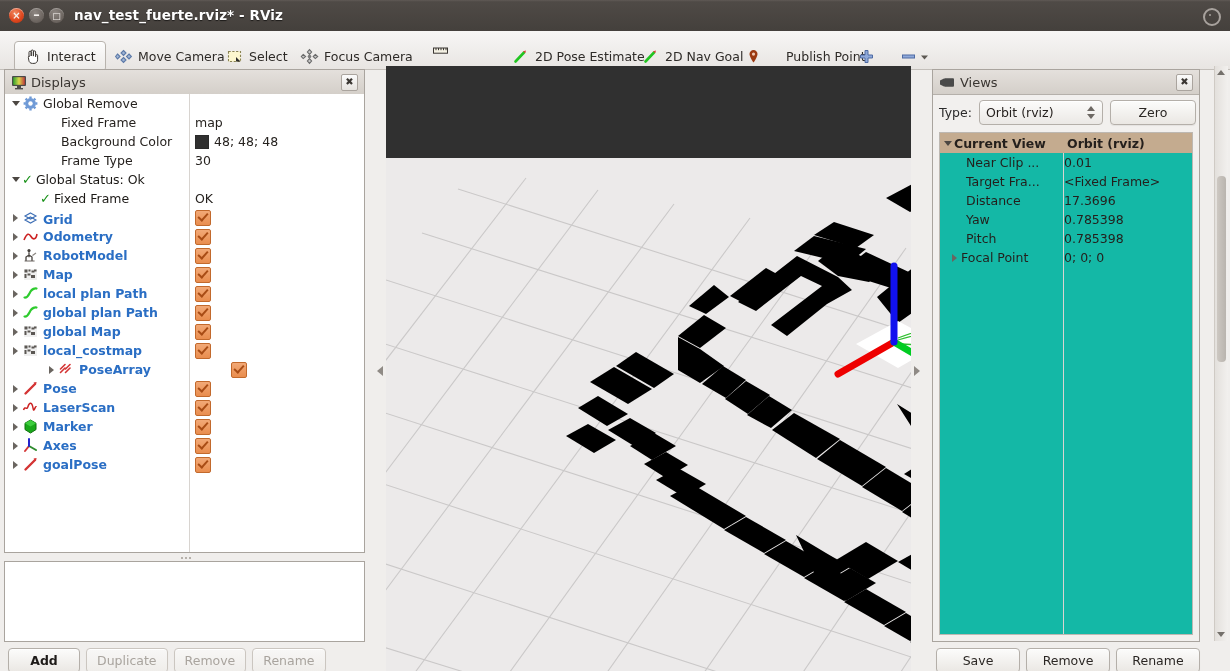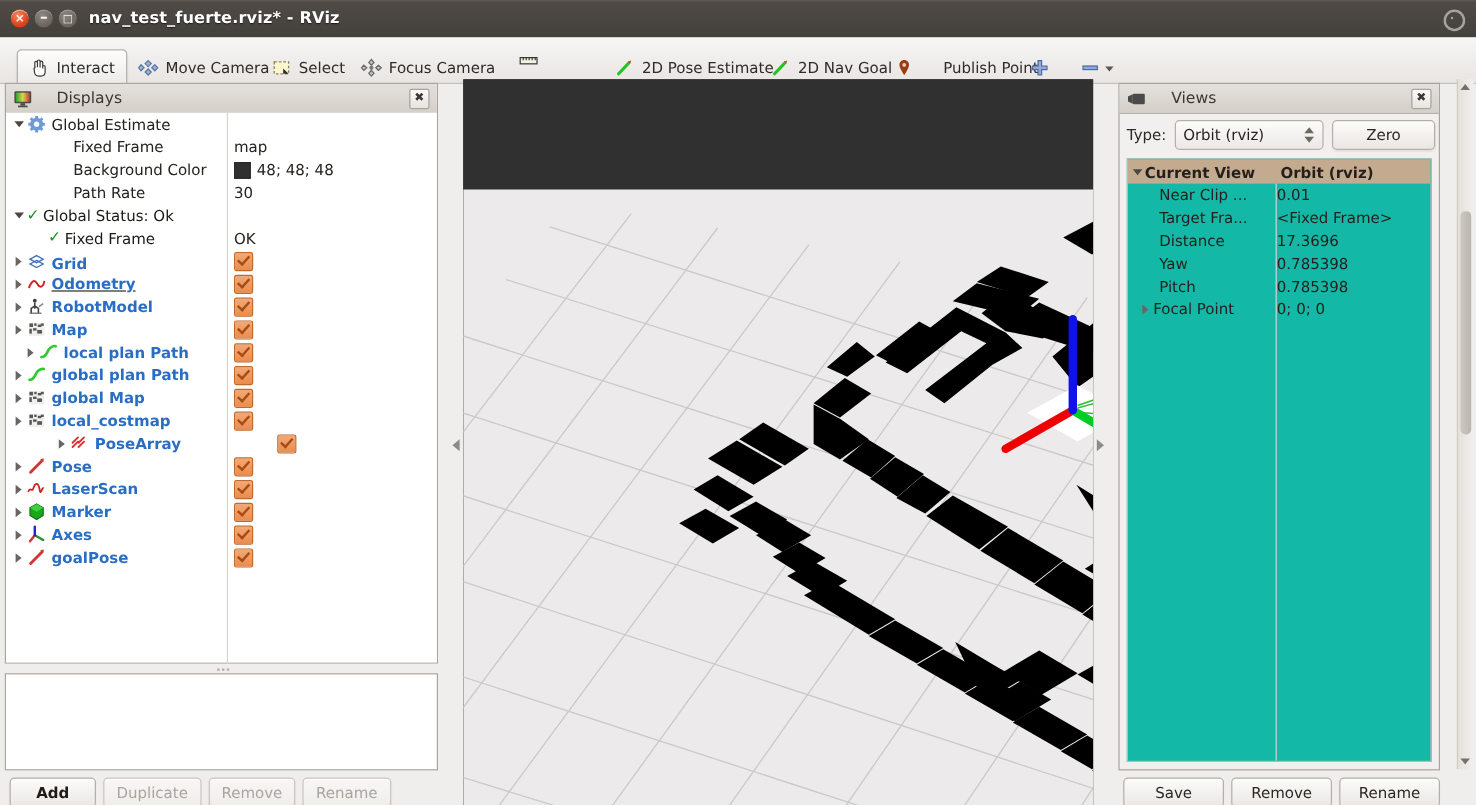--- a/index.html
+++ b/index.html
@@ -53,21 +53,21 @@
   .tool.active{
     background:linear-gradient(to bottom,#fdfdfd,#eceae7);
     border:1px solid #b8b3ad;
     box-shadow:0 1px 1px rgba(0,0,0,.07), inset 0 1px 0 #fff;
   }
   .ticon{width:17px;height:17px;position:relative;flex:none;}
   svg{display:block;overflow:visible;}
 
   
   .panel-title{
-    height:24px;display:flex;align-items:center;gap:20px;padding:0 6px;
+    height:24px;display:flex;align-items:center;gap:4px;padding:0 6px;
     background:linear-gradient(to bottom,#e4e0dc,#d4cfc9);
     border-bottom:1px solid #b5b0aa;font-size:13px;color:#3a3632;
   }
   .panel-x{
     margin-left:auto;width:15px;height:15px;border-radius:2px;
     background:linear-gradient(to bottom,#fbfbfb,#e6e3df);
     border:1px solid #aaa49e;color:#3b3733;font-size:10px;font-weight:bold;
     line-height:13px;text-align:center;
   }
 
@@ -449,21 +449,21 @@
               <svg width="17" height="17" viewBox="0 0 17 17">
                 <g fill="#6f9ad6">
                   <circle cx="8.5" cy="8.5" r="5.4"></circle>
                   <g stroke="#6f9ad6" stroke-width="2.4">
                     <path d="M8.5 1.6v2M8.5 13.4v2M1.6 8.5h2M13.4 8.5h2M3.6 3.6l1.4 1.4M12 12l1.4 1.4M13.4 3.6 12 5M5 12l-1.4 1.4"></path>
                   </g>
                 </g>
                 <circle cx="8.5" cy="8.5" r="2.2" fill="#fff"></circle>
               </svg>
             </span>
-            <span class="rlabel plain">Global Estimate</span>
+            <span class="rlabel plain">Global Remove</span>
           </div>
           <div class="row" style="padding-left: 24px;">
             <span class="arrow "></span>
             <span class="ricon"></span>
             <span class="rlabel plain">Fixed Frame</span>
             <span class="rval">
               <span>map</span>
             </span>
           </div>
           <div class="row" style="padding-left: 24px;">
@@ -471,21 +471,21 @@
             <span class="ricon"></span>
             <span class="rlabel plain">Background Color</span>
             <span class="rval">
               <span class="swatch" style="background: rgb(48, 48, 48);"></span>
               <span>48; 48; 48</span>
             </span>
           </div>
           <div class="row" style="padding-left: 24px;">
             <span class="arrow "></span>
             <span class="ricon"></span>
-            <span class="rlabel plain">Path Rate</span>
+            <span class="rlabel plain">Frame Type</span>
             <span class="rval">
               <span>30</span>
             </span>
           </div>
           <div class="row" style="padding-left: 6px;">
             <span class="arrow down">
               <i></i>
             </span>
             <span class="chk">✓</span>
             <span class="rlabel status">Global Status: Ok</span>
@@ -506,21 +506,21 @@
               <svg width="17" height="17" viewBox="0 0 17 17">
                 <g stroke="#3e6fb5" stroke-width="1.1" fill="none">
                   <path d="M8.5 3 14 6 8.5 9 3 6z"></path>
                   <path d="M8.5 7 14 10 8.5 13 3 10z"></path>
                 </g>
               </svg>
             </span>
             <span class="rlabel link">Grid</span>
             <span class="cbx"></span>
           </div>
-          <div class="row" style="padding-left: 6px; text-decoration: underline;">
+          <div class="row" style="padding-left: 6px;">
             <span class="arrow right">
               <i></i>
             </span>
             <span class="ricon">
               <svg width="17" height="17" viewBox="0 0 17 17">
                 <path d="M2 12c3-7 5-7 7-3.5S14 12 15 6" stroke="#cc2222" stroke-width="1.6" fill="none"></path>
               </svg>
             </span>
             <span class="rlabel link">Odometry</span>
             <span class="cbx"></span>
@@ -554,21 +554,21 @@
                   <rect x="2.5" y="8" width="2" height="4"></rect>
                   <rect x="5.5" y="7.5" width="3" height="2"></rect>
                   <rect x="9" y="9" width="4" height="3"></rect>
                   <rect x="12" y="3.5" width="2.5" height="2"></rect>
                 </g>
               </svg>
             </span>
             <span class="rlabel link">Map</span>
             <span class="cbx"></span>
           </div>
-          <div class="row" style="padding-left: 16px;">
+          <div class="row" style="padding-left: 6px;">
             <span class="arrow right">
               <i></i>
             </span>
             <span class="ricon">
               <svg width="17" height="17" viewBox="0 0 17 17">
                 <path d="M2.5 12.5C6 13 7 9 8.5 6.5S13 3 14.5 3.5" stroke="#2ecb2e" stroke-width="2.2" fill="none" stroke-linecap="round"></path>
               </svg>
             </span>
             <span class="rlabel link">local plan Path</span>
             <span class="cbx"></span>

